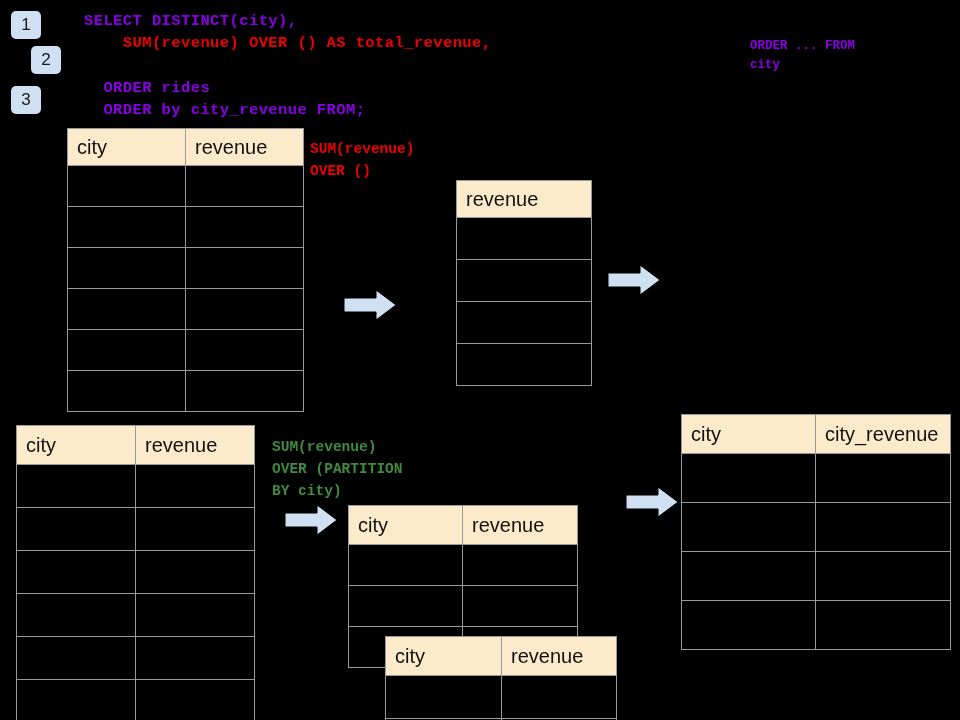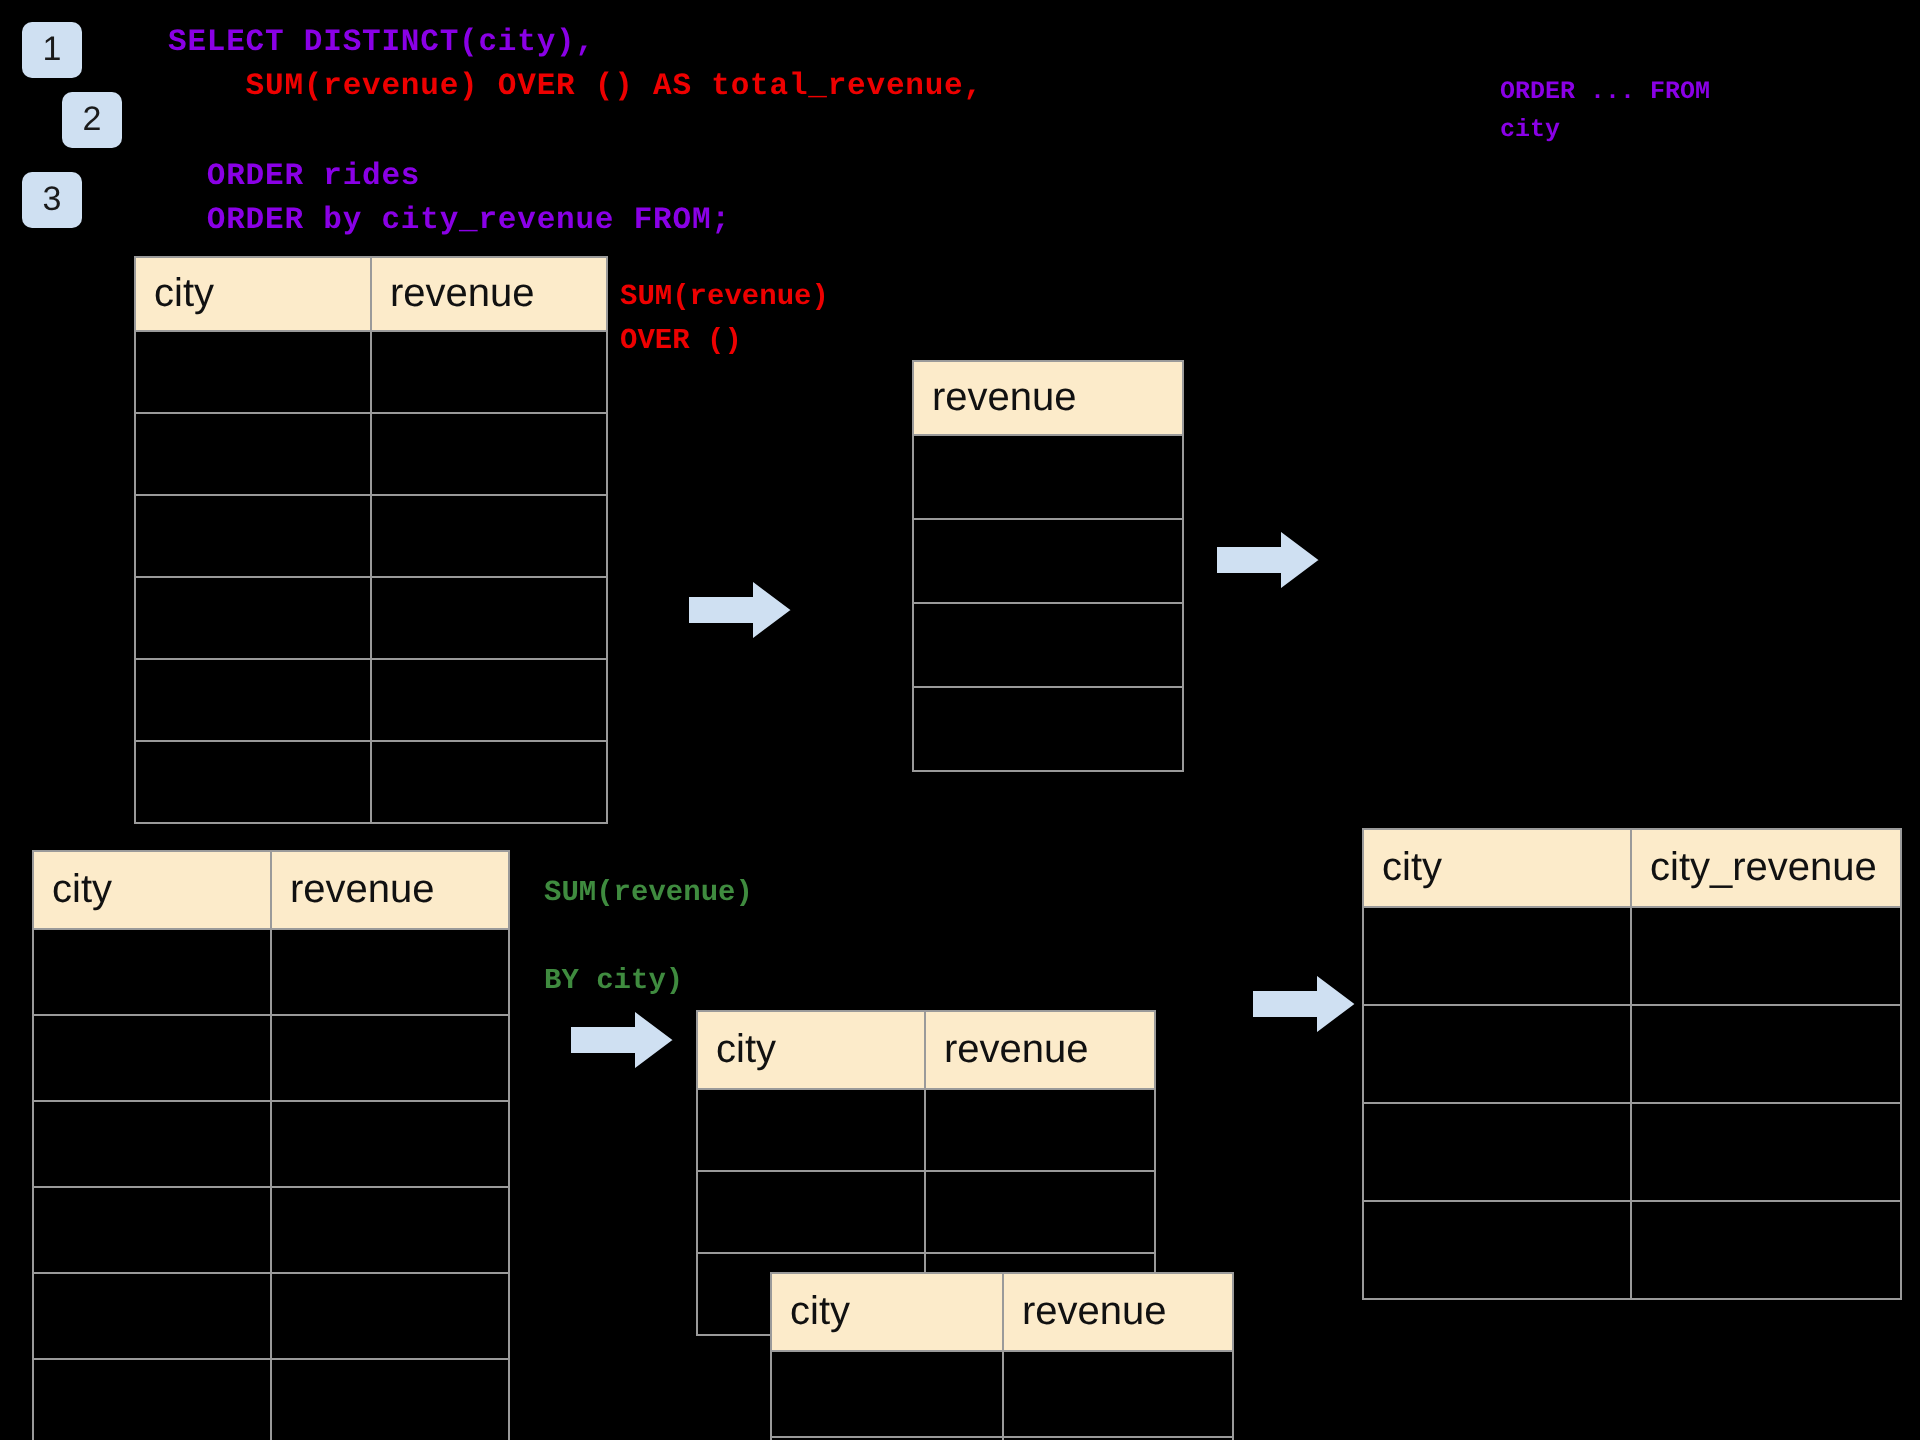--- a/index.html
+++ b/index.html
@@ -110,20 +110,21 @@
   <div class="sql sql-purple" style="left:84px; top:79px;">  ORDER rides</div>
   <div class="sql sql-purple" style="left:84px; top:101px;">  ORDER by city_revenue FROM;</div>
 
   <div class="sidenote" style="left:750px; top:37px;">ORDER ... FROM</div>
   <div class="sidenote" style="left:750px; top:56px;">city</div>
 
   <div class="annot annot-red" style="left:310px; top:138px;">SUM(revenue)</div>
   <div class="annot annot-red" style="left:310px; top:160px;">OVER ()</div>
 
   <div class="annot annot-green" style="left:272px; top:436px;">SUM(revenue)</div>
+  <div class="annot annot-green" style="left:272px; top:458px;">OVER (PARTITION</div>
   <div class="annot annot-green" style="left:272px; top:480px;">BY city)</div>
 
   <table class="tbl" id="tbl-source-top" style="left:67px; top:128px; width:236px;">
     <colgroup>
         <col style="width:118px">
         <col style="width:118px">
       </colgroup>
     <thead>
       <tr>
         <th style="height:36px">city</th>

